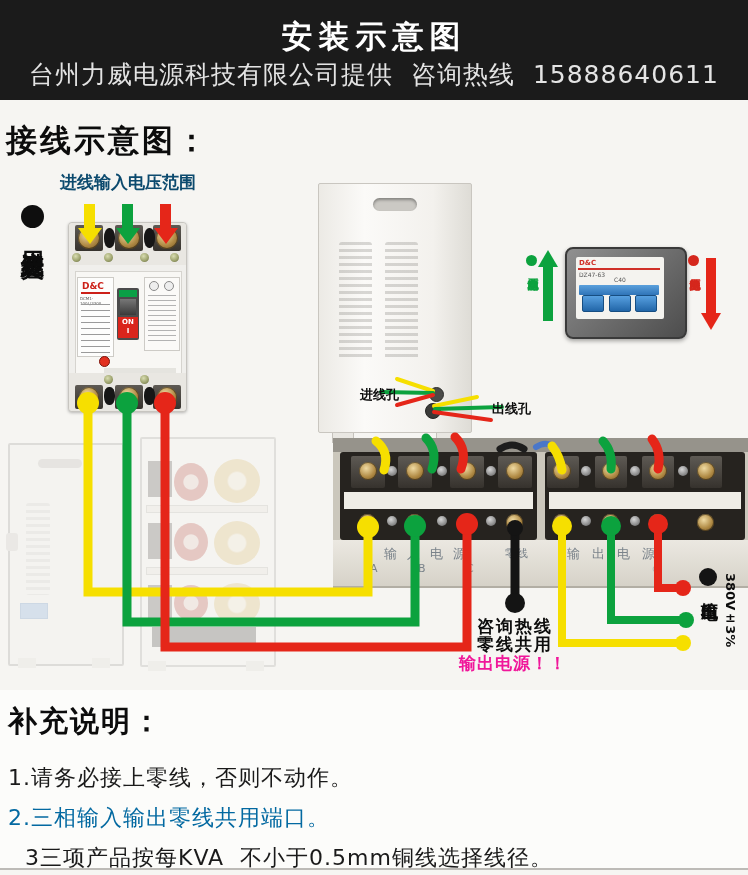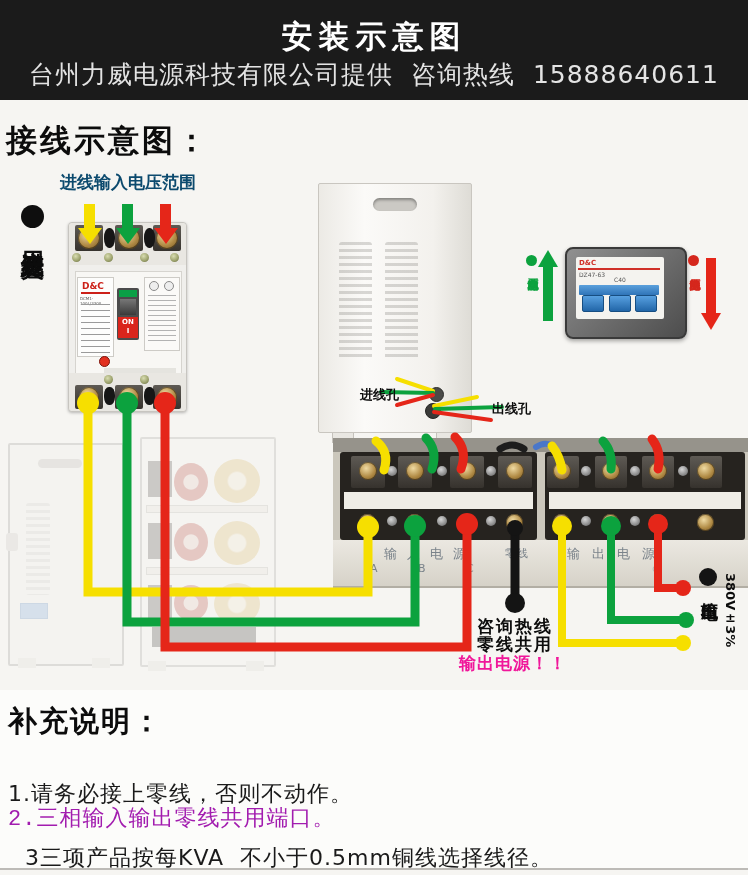--- a/index.html
+++ b/index.html
@@ -277,18 +277,18 @@
     <path d="M434 412 L491 420" stroke="#e52619" stroke-width="4" stroke-linecap="round"></path>
   </svg>
 
   <div class="abs b" style="left:477px;top:615px;font-size:17px;letter-spacing:2px;color:#0c0c0c;z-index:60;">咨询热线</div>
   <div class="abs b" style="left:477px;top:633px;font-size:17px;letter-spacing:2px;color:#0c0c0c;z-index:60;">零线共用</div>
   <div class="abs b" style="left:459px;top:652px;font-size:17px;letter-spacing:1px;color:#f0169a;z-index:60;">输出电源！！</div>
   <div class="abs b vup" style="left:699px;top:588px;font-size:17px;letter-spacing:1px;color:#0c0c0c;z-index:60;">输出电压</div>
   <div class="abs b vrot" style="left:723px;top:573px;font-size:13px;color:#0c0c0c;z-index:60;">380V±3%</div>
 
   <div class="abs b" style="left:8px;top:702px;font-size:29px;letter-spacing:2px;color:#0c0c0c;z-index:60;">补充说明：</div>
-  <div class="abs pre" style="left:8px;top:763px;font-size:22px;letter-spacing:1px;color:#1a1a1a;z-index:60;margin-top:16px;">1.请务必接上零线，否则不动作。</div>
-  <div class="abs pre" style="left:8px;top:803px;font-size:22px;letter-spacing:1px;color:#a21caf;z-index:60;font-family:Liberation Mono, monospace;">2.三相输入输出零线共用端口。</div>
+  <div class="abs pre" style="left:8px;top:763px;font-size:22px;letter-spacing:1px;color:#1a1a1a;z-index:60;">1.请务必接上零线，否则不动作。</div>
+  <div class="abs pre" style="left:8px;top:803px;font-size:22px;letter-spacing:1px;color:#0369a1;z-index:60;">2.三相输入输出零线共用端口。</div>
   <div class="abs pre" style="left:8px;top:843px;font-size:22px;letter-spacing:1px;color:#1a1a1a;z-index:60;margin-left:17px;">3三项产品按每KVA  不小于0.5mm铜线选择线径。</div>
 
   <div class="abs" style="left:0;top:868px;width:748px;height:2px;background:#bdbbb7;z-index:60;"></div>
 </div>
 
 </body></html>

